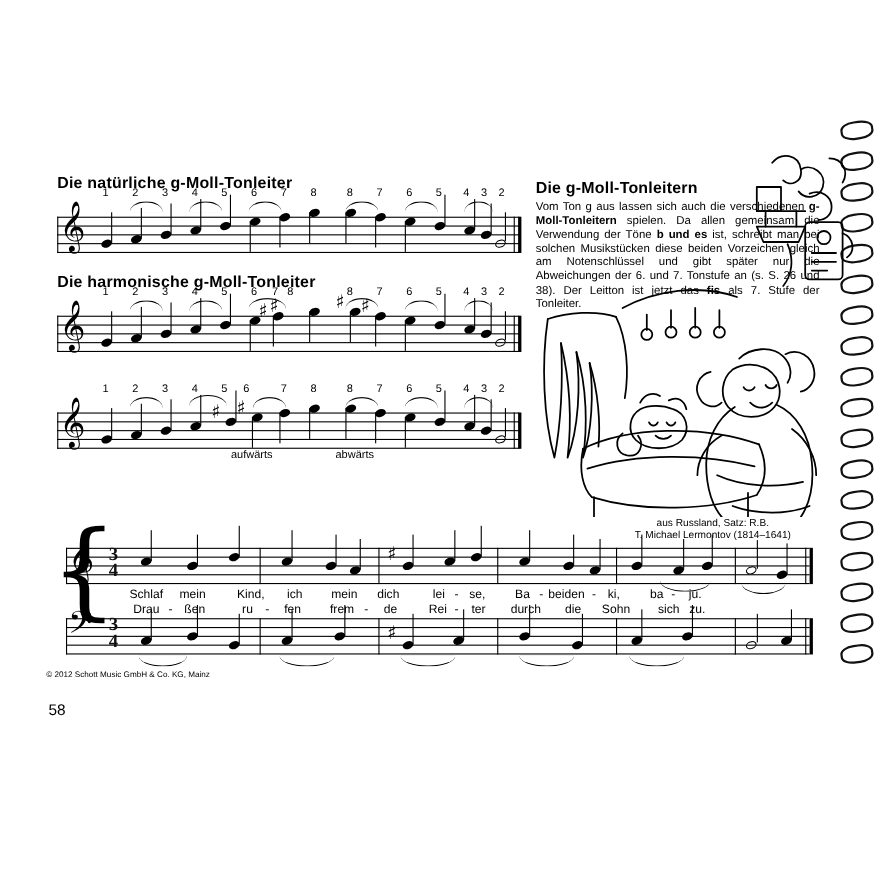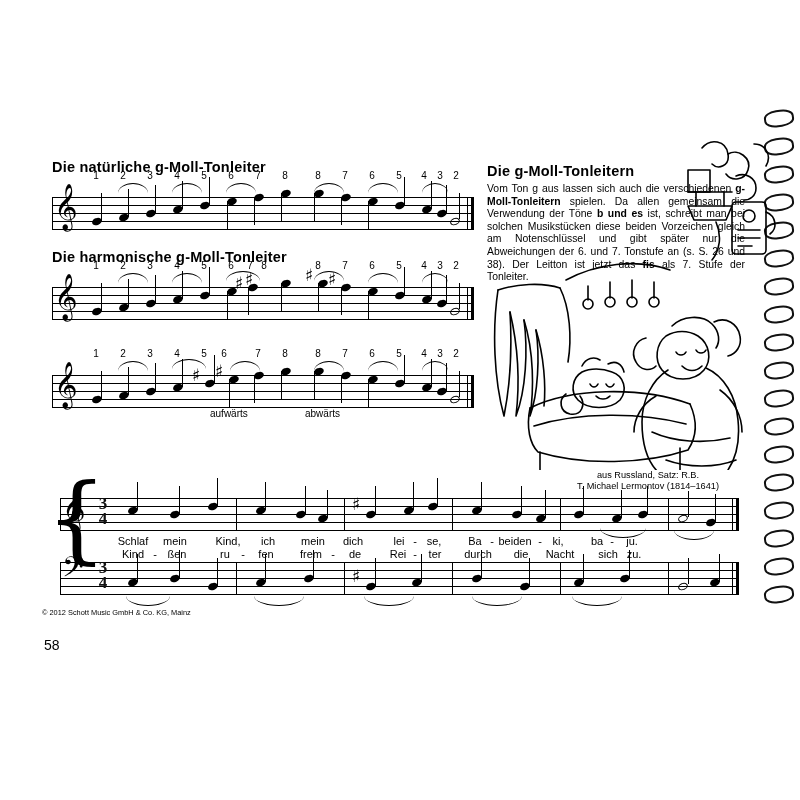--- a/index.html
+++ b/index.html
@@ -591,35 +591,35 @@
   <div class="lyr" style="left:434px;top:535px">se,</div>
   <div class="lyr" style="left:475px;top:535px">Ba</div>
   <div class="lyr" style="left:492px;top:535px">-</div>
   <div class="lyr" style="left:515px;top:535px">beiden</div>
   <div class="lyr" style="left:540px;top:535px">-</div>
   <div class="lyr" style="left:558px;top:535px">ki,</div>
   <div class="lyr" style="left:597px;top:535px">ba</div>
   <div class="lyr" style="left:612px;top:535px">-</div>
   <div class="lyr" style="left:632px;top:535px">ju.</div>
 
-  <div class="lyr" style="left:133px;top:548px">Kind</div>
+  <div class="lyr" style="left:133px;top:548px">Drau</div>
   <div class="lyr" style="left:155px;top:548px">-</div>
   <div class="lyr" style="left:177px;top:548px">ßen</div>
   <div class="lyr" style="left:225px;top:548px">ru</div>
   <div class="lyr" style="left:243px;top:548px">-</div>
   <div class="lyr" style="left:266px;top:548px">fen</div>
   <div class="lyr" style="left:311px;top:548px">frem</div>
   <div class="lyr" style="left:333px;top:548px">-</div>
   <div class="lyr" style="left:355px;top:548px">de</div>
   <div class="lyr" style="left:398px;top:548px">Rei</div>
   <div class="lyr" style="left:415px;top:548px">-</div>
   <div class="lyr" style="left:435px;top:548px">ter</div>
   <div class="lyr" style="left:478px;top:548px">durch</div>
   <div class="lyr" style="left:521px;top:548px">die</div>
-  <div class="lyr" style="left:560px;top:548px">Nacht</div>
+  <div class="lyr" style="left:560px;top:548px">Sohn</div>
   <div class="lyr" style="left:608px;top:548px">sich</div>
   <div class="lyr" style="left:634px;top:548px">zu.</div>
 
   <div class="sys" style="left:60px;top:562px;width:676px">
     <div class="staff">
       <div class="ln"></div>
         <div class="ln"></div>
         <div class="ln"></div>
         <div class="ln"></div>
         <div class="ln"></div>

